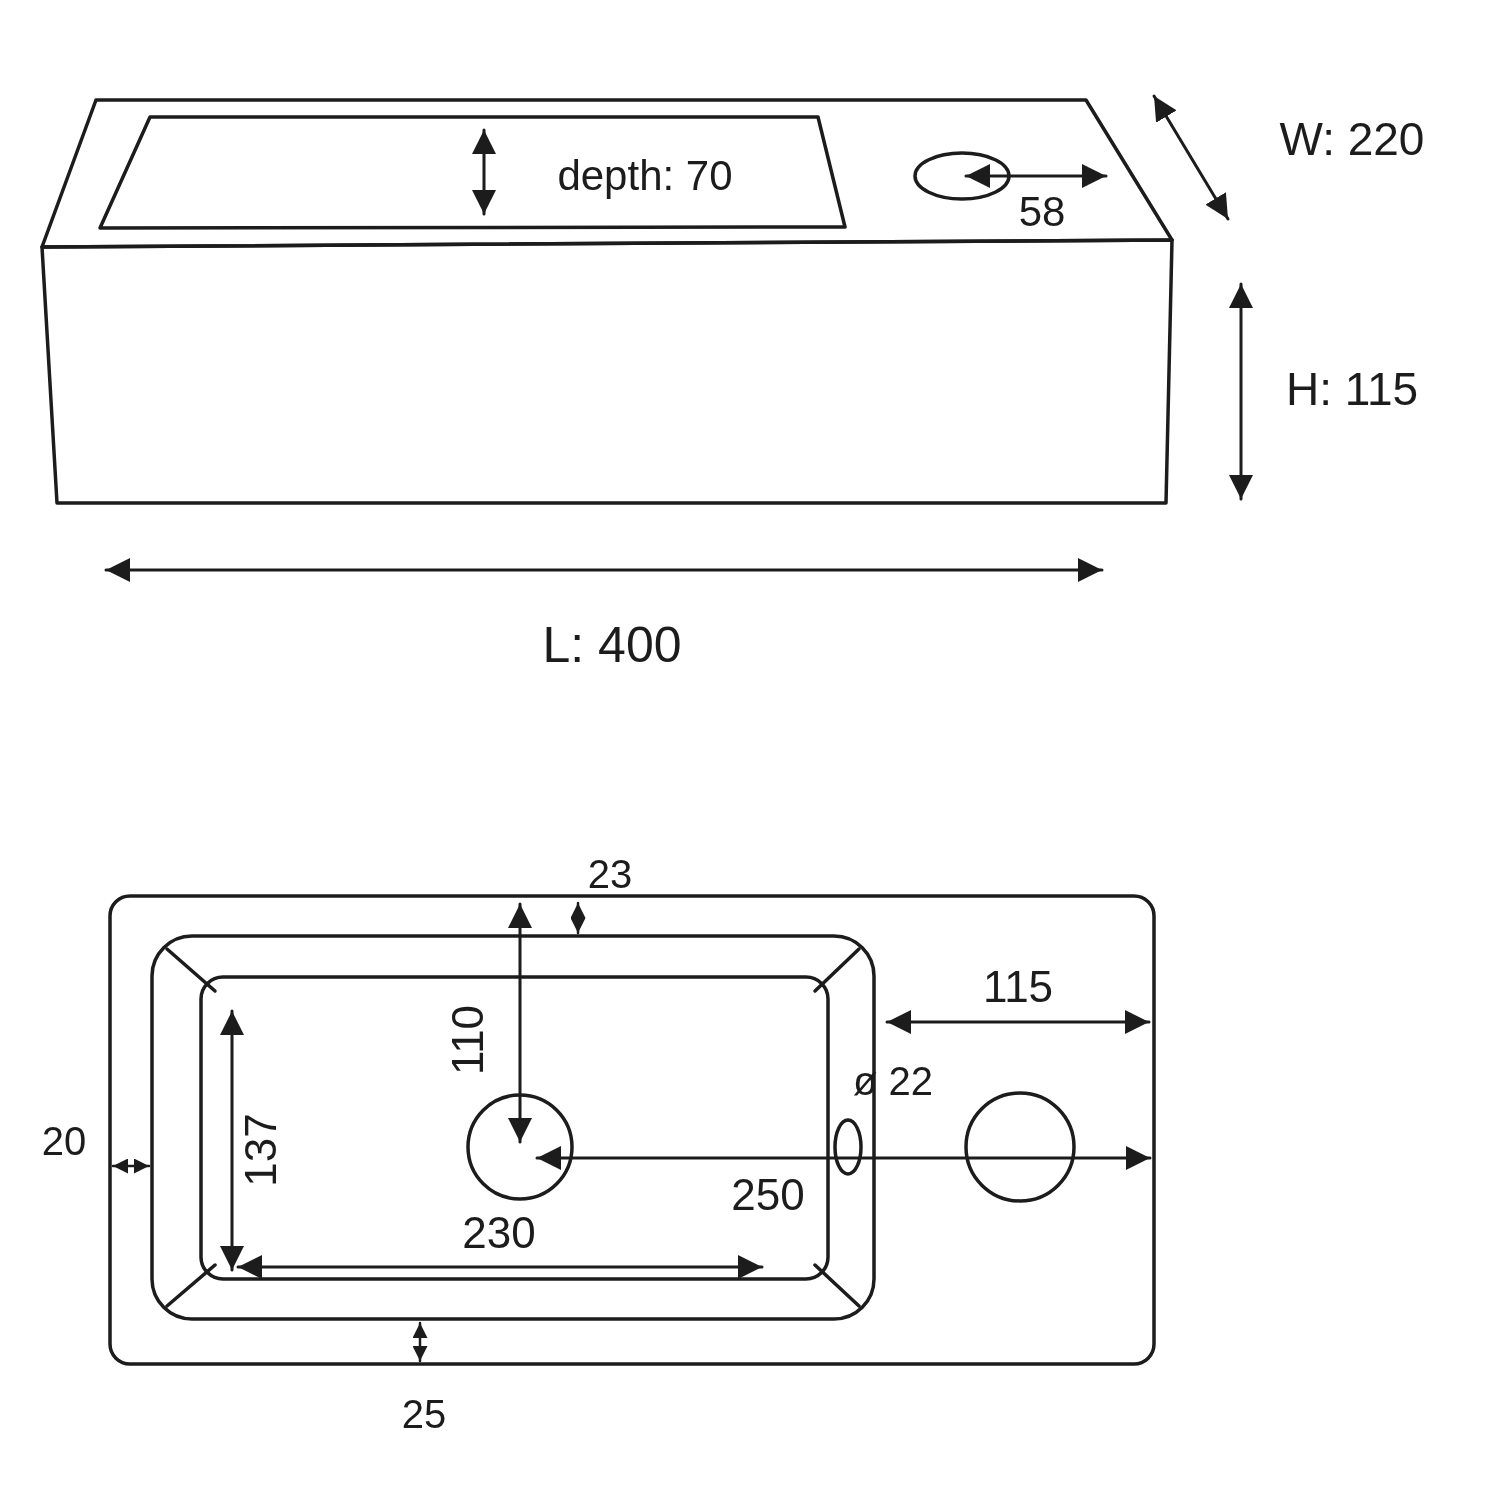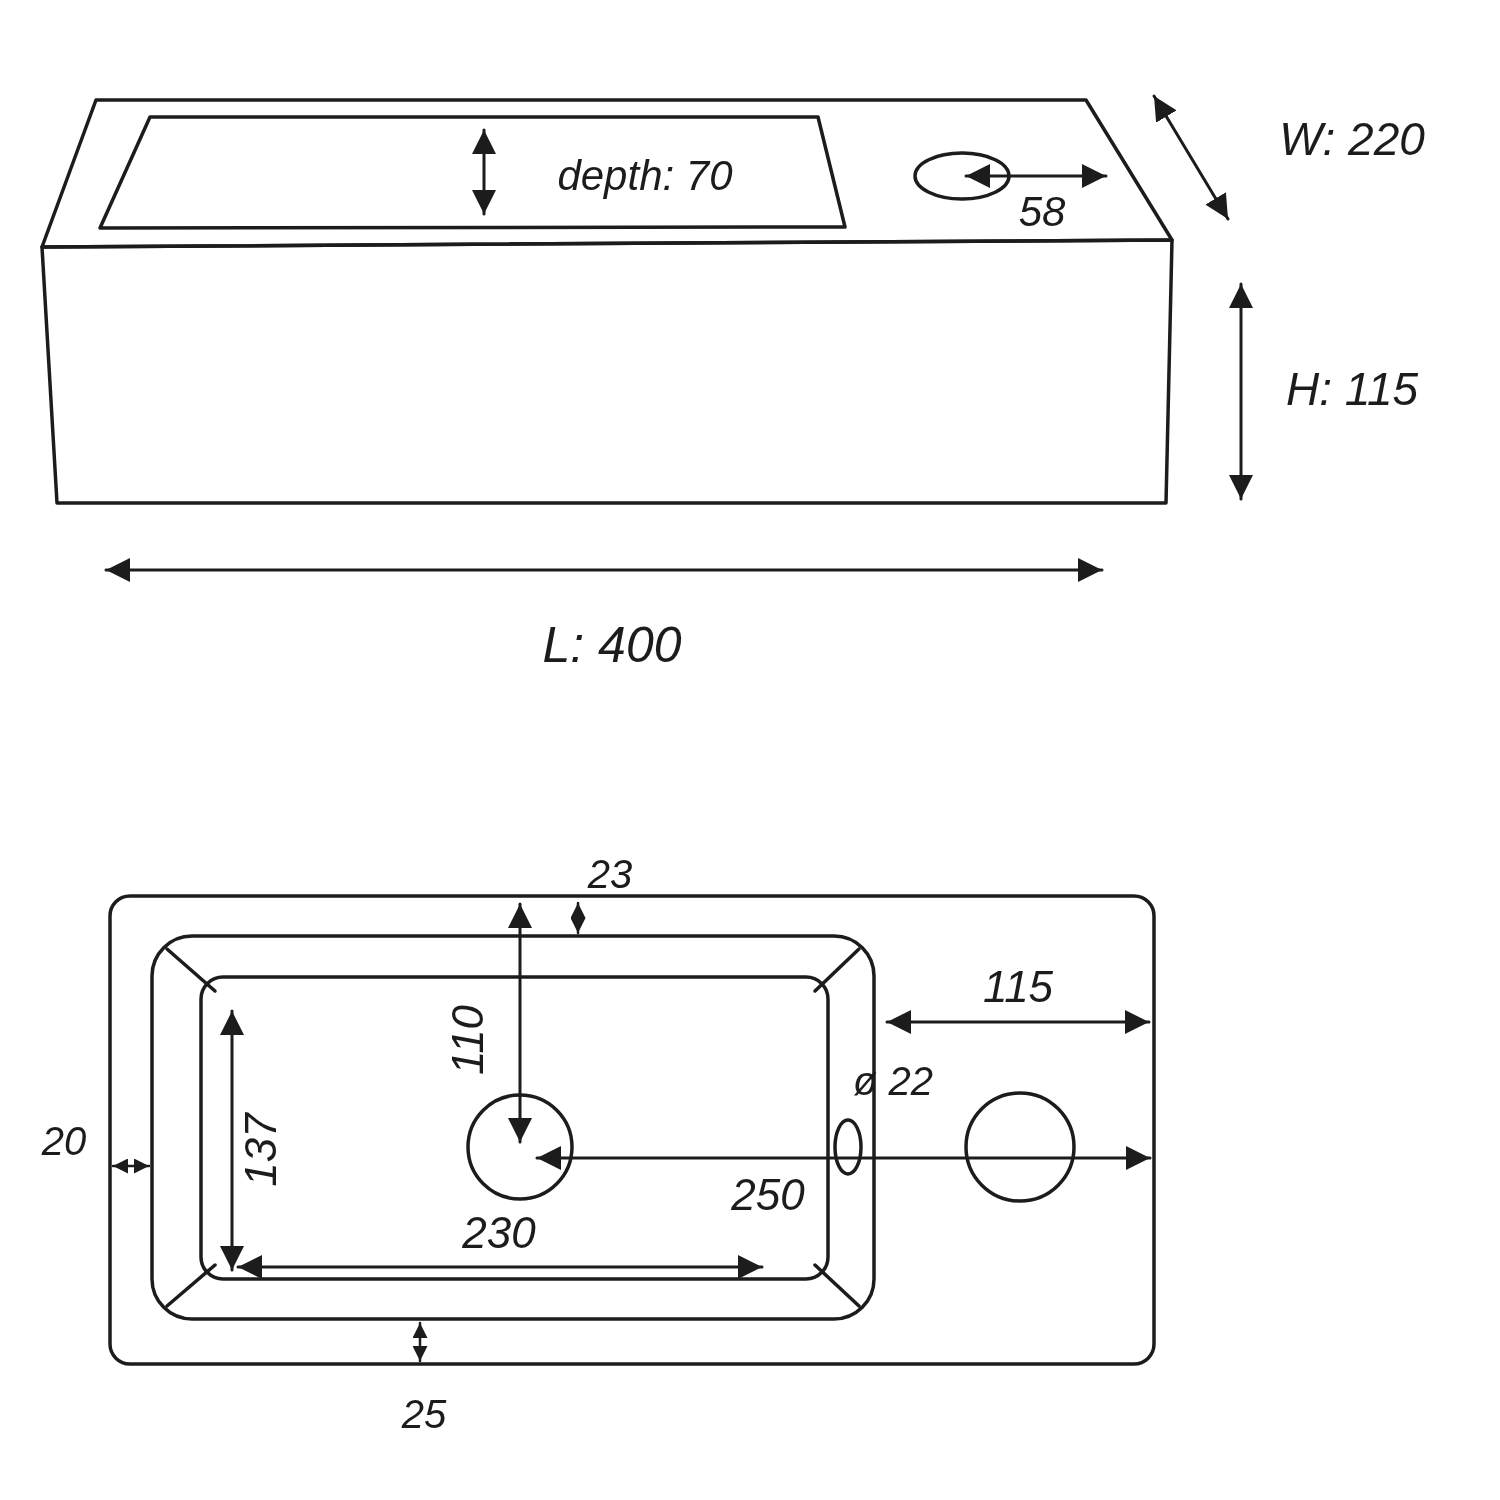--- a/index.html
+++ b/index.html
@@ -6,21 +6,20 @@
     margin: 0;
     padding: 0;
     background: var(--background, #ffffff);
   }
   .canvas {
     position: relative;
     width: 1500px;
     height: 1500px;
     background: var(--background, #ffffff);
     font-family: "Liberation Sans", "DejaVu Sans", sans-serif;
-    font-style: italic;
   }
   svg { display: block; }
   .ln {
     stroke: var(--line, #1c1c1c);
     fill: none;
     stroke-linejoin: round;
     stroke-linecap: round;
   }
   .w-main { stroke-width: 3.5; }
   .w-dim  { stroke-width: 3; }

